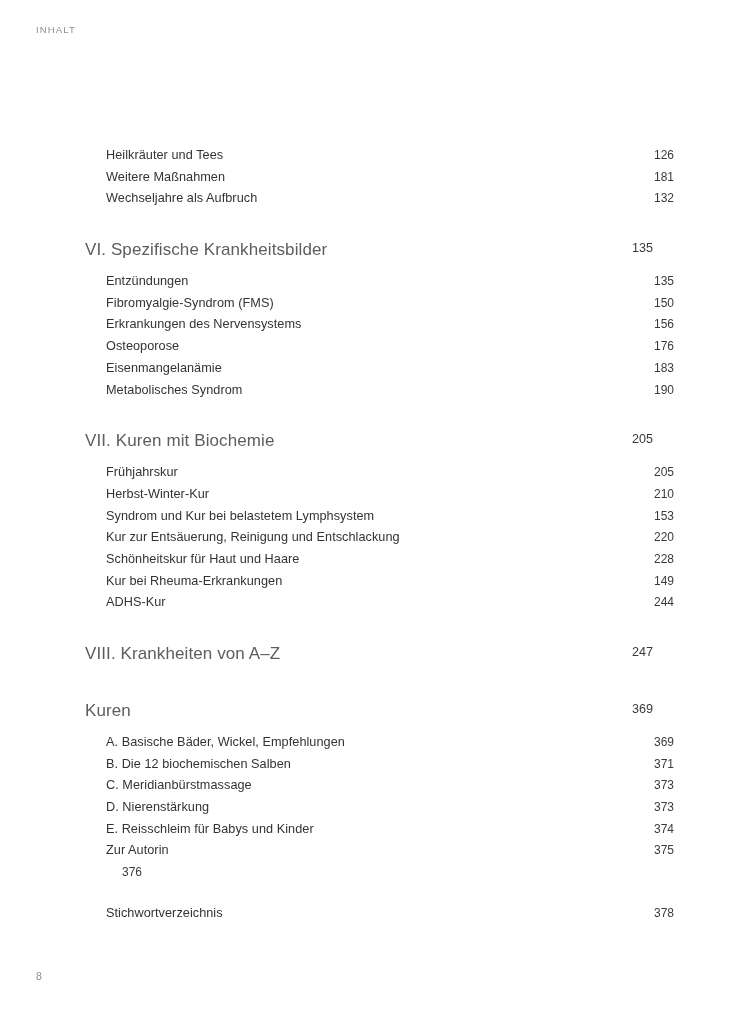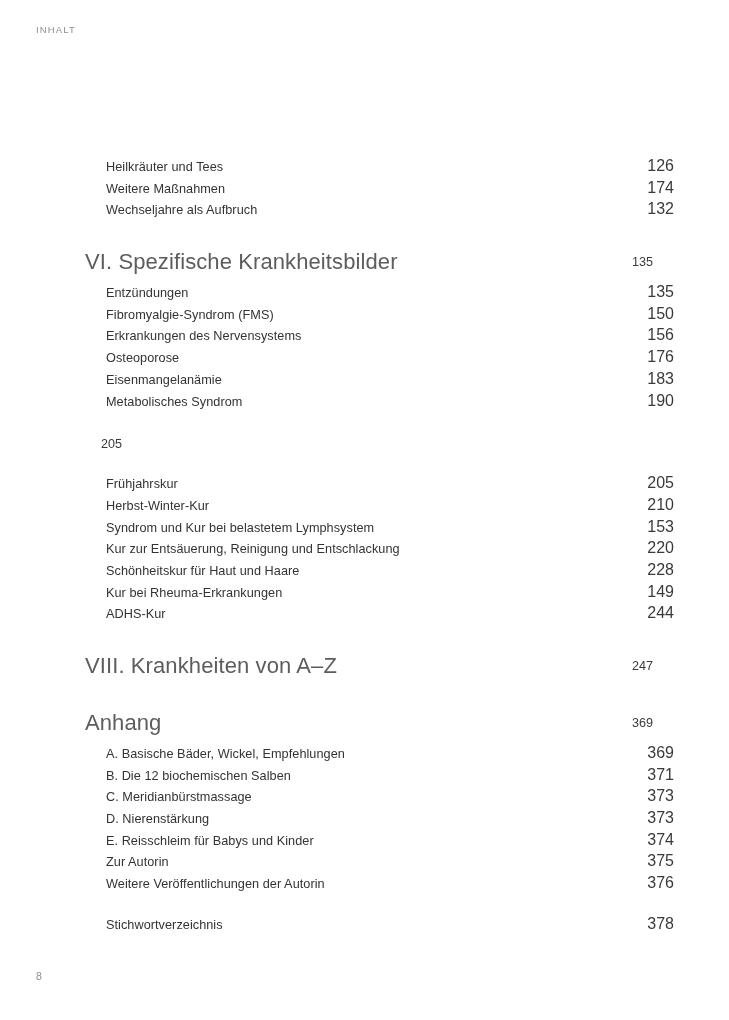--- a/index.html
+++ b/index.html
@@ -44,21 +44,21 @@
     top: 970px;
     font-size: 10.5px;
     color: #8e8e8e;
     letter-spacing: 0.2px;
   }
 
   
   .toc {
     position: absolute;
     left: 85px;
-    top: 157px;
+    top: 148px;
     width: 568px;
   }
 
   .toc-row {
     display: flex;
     align-items: baseline;
     justify-content: space-between;
     width: 100%;
   }
 
@@ -73,21 +73,21 @@
     padding-left: 16px;
   }
 
   
   .level-chapter {
     margin: 0;
     padding: 0;
     height: 30px;
   }
   .level-chapter .toc-label {
-    font-size: 22px;
+    font-size: 17px;
     color: #5d5d5d;
     font-weight: 400;
     letter-spacing: 0.1px;
   }
   .level-chapter .toc-page {
     font-size: 12.6px;
     color: #3a3a3a;
     position: relative;
     top: -3px;
   }
@@ -96,21 +96,21 @@
   .level-entry {
     height: 21.7px;
     padding-left: 21px;
   }
   .level-entry .toc-label {
     font-size: 12.7px;
     color: #333333;
     letter-spacing: 0.05px;
   }
   .level-entry .toc-page {
-    font-size: 16px;
+    font-size: 12px;
     color: #3a3a3a;
   }
 
   
   .gap-chapter { height: 27px; }
   .gap-after-chapter { height: 4px; }
   .gap-index { height: 19px; }
 </style>
 </head>
 <body>
@@ -119,21 +119,21 @@
 
   <div class="running-head">INHALT</div>
 
   <div class="toc" id="toc-root">
       <div class="toc-row level-entry">
         <span class="toc-label">Heilkräuter und Tees</span>
         <span class="toc-page">126</span>
       </div>
       <div class="toc-row level-entry">
         <span class="toc-label">Weitere Maßnahmen</span>
-        <span class="toc-page">174</span>
+        <span class="toc-page">181</span>
       </div>
       <div class="toc-row level-entry">
         <span class="toc-label">Wechseljahre als Aufbruch</span>
         <span class="toc-page">132</span>
       </div>
       <div class="gap-chapter"></div>
       <div class="toc-row level-chapter">
         <span class="toc-label">VI. Spezifische Krankheitsbilder</span>
         <span class="toc-page">135</span>
       </div>
@@ -157,20 +157,21 @@
       <div class="toc-row level-entry">
         <span class="toc-label">Eisenmangelanämie</span>
         <span class="toc-page">183</span>
       </div>
       <div class="toc-row level-entry">
         <span class="toc-label">Metabolisches Syndrom</span>
         <span class="toc-page">190</span>
       </div>
       <div class="gap-chapter"></div>
       <div class="toc-row level-chapter">
+        <span class="toc-label">VII. Kuren mit Biochemie</span>
         <span class="toc-page">205</span>
       </div>
       <div class="gap-after-chapter"></div>
       <div class="toc-row level-entry">
         <span class="toc-label">Frühjahrskur</span>
         <span class="toc-page">205</span>
       </div>
       <div class="toc-row level-entry">
         <span class="toc-label">Herbst-Winter-Kur</span>
         <span class="toc-page">210</span>
@@ -195,21 +196,21 @@
         <span class="toc-label">ADHS-Kur</span>
         <span class="toc-page">244</span>
       </div>
       <div class="gap-chapter"></div>
       <div class="toc-row level-chapter">
         <span class="toc-label">VIII. Krankheiten von A–Z</span>
         <span class="toc-page">247</span>
       </div>
       <div class="gap-chapter"></div>
       <div class="toc-row level-chapter">
-        <span class="toc-label">Anhang</span>
+        <span class="toc-label">Kuren</span>
         <span class="toc-page">369</span>
       </div>
       <div class="gap-after-chapter"></div>
       <div class="toc-row level-entry">
         <span class="toc-label">A. Basische Bäder, Wickel, Empfehlungen</span>
         <span class="toc-page">369</span>
       </div>
       <div class="toc-row level-entry">
         <span class="toc-label">B. Die 12 biochemischen Salben</span>
         <span class="toc-page">371</span>
@@ -224,21 +225,20 @@
       </div>
       <div class="toc-row level-entry">
         <span class="toc-label">E. Reisschleim für Babys und Kinder</span>
         <span class="toc-page">374</span>
       </div>
       <div class="toc-row level-entry">
         <span class="toc-label">Zur Autorin</span>
         <span class="toc-page">375</span>
       </div>
       <div class="toc-row level-entry">
-        <span class="toc-label">Weitere Veröffentlichungen der Autorin</span>
         <span class="toc-page">376</span>
       </div>
       <div class="gap-index"></div>
       <div class="toc-row level-entry">
         <span class="toc-label">Stichwortverzeichnis</span>
         <span class="toc-page">378</span>
       </div>
     </div>
 
   <div class="folio">8</div>

